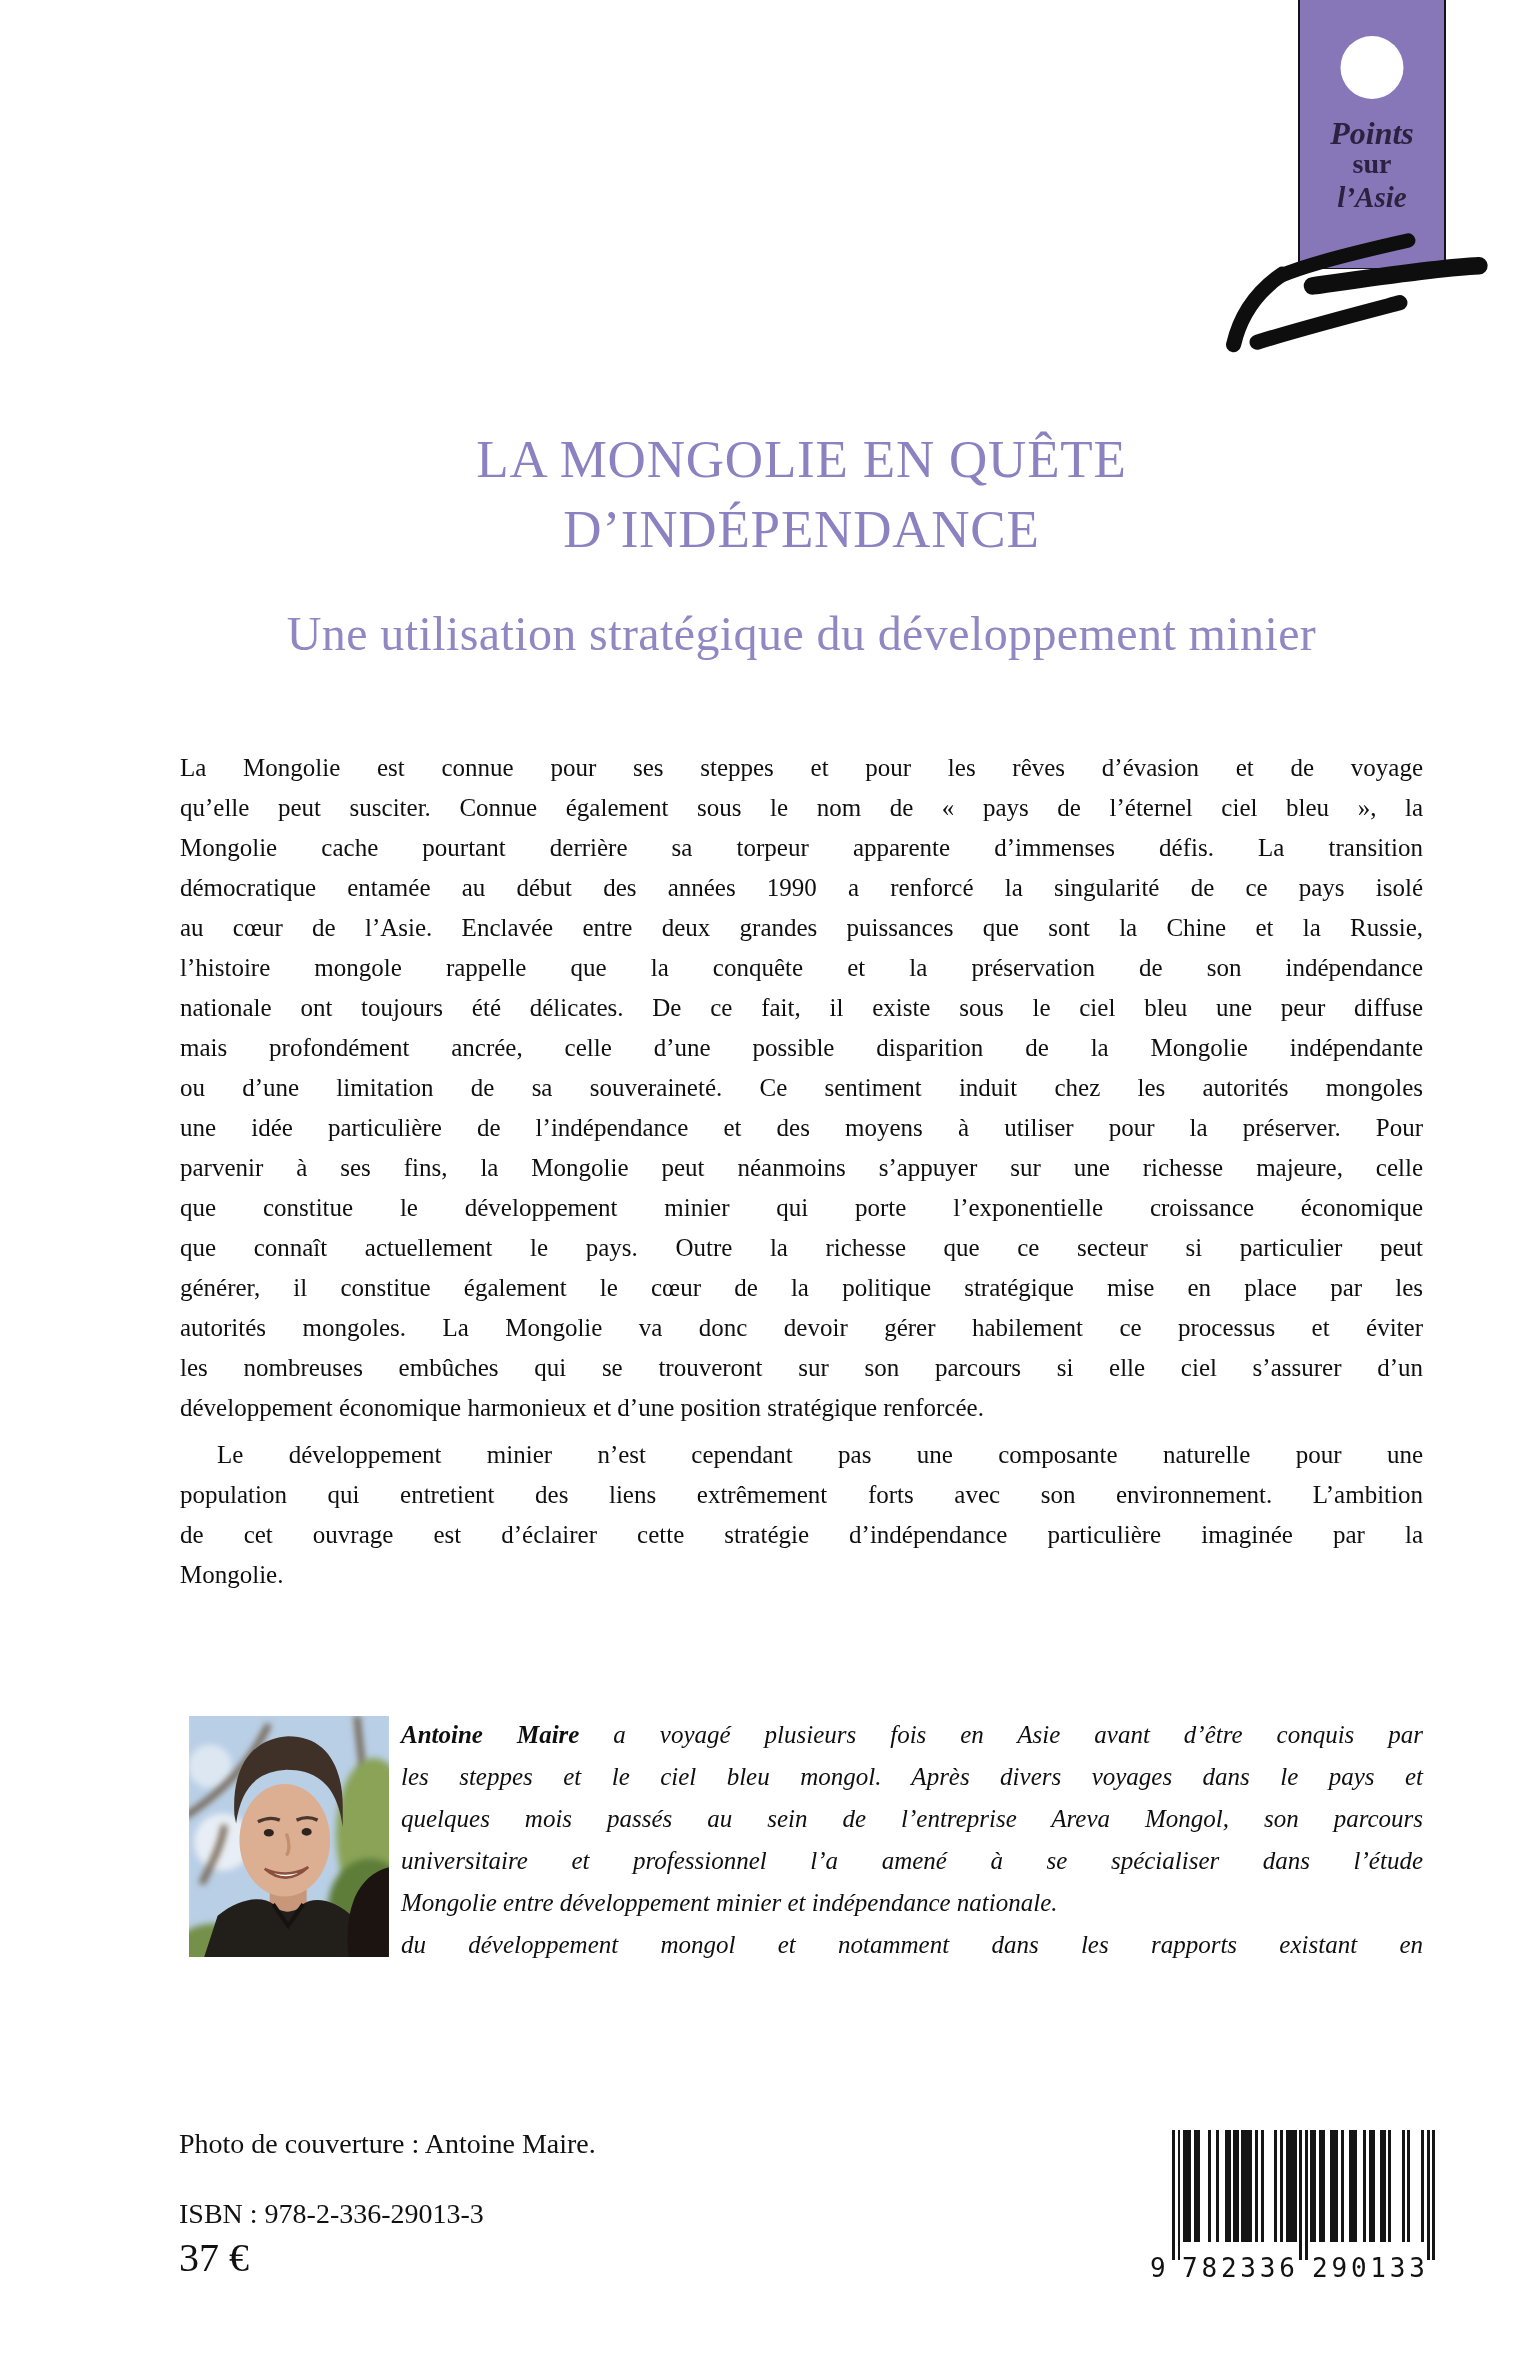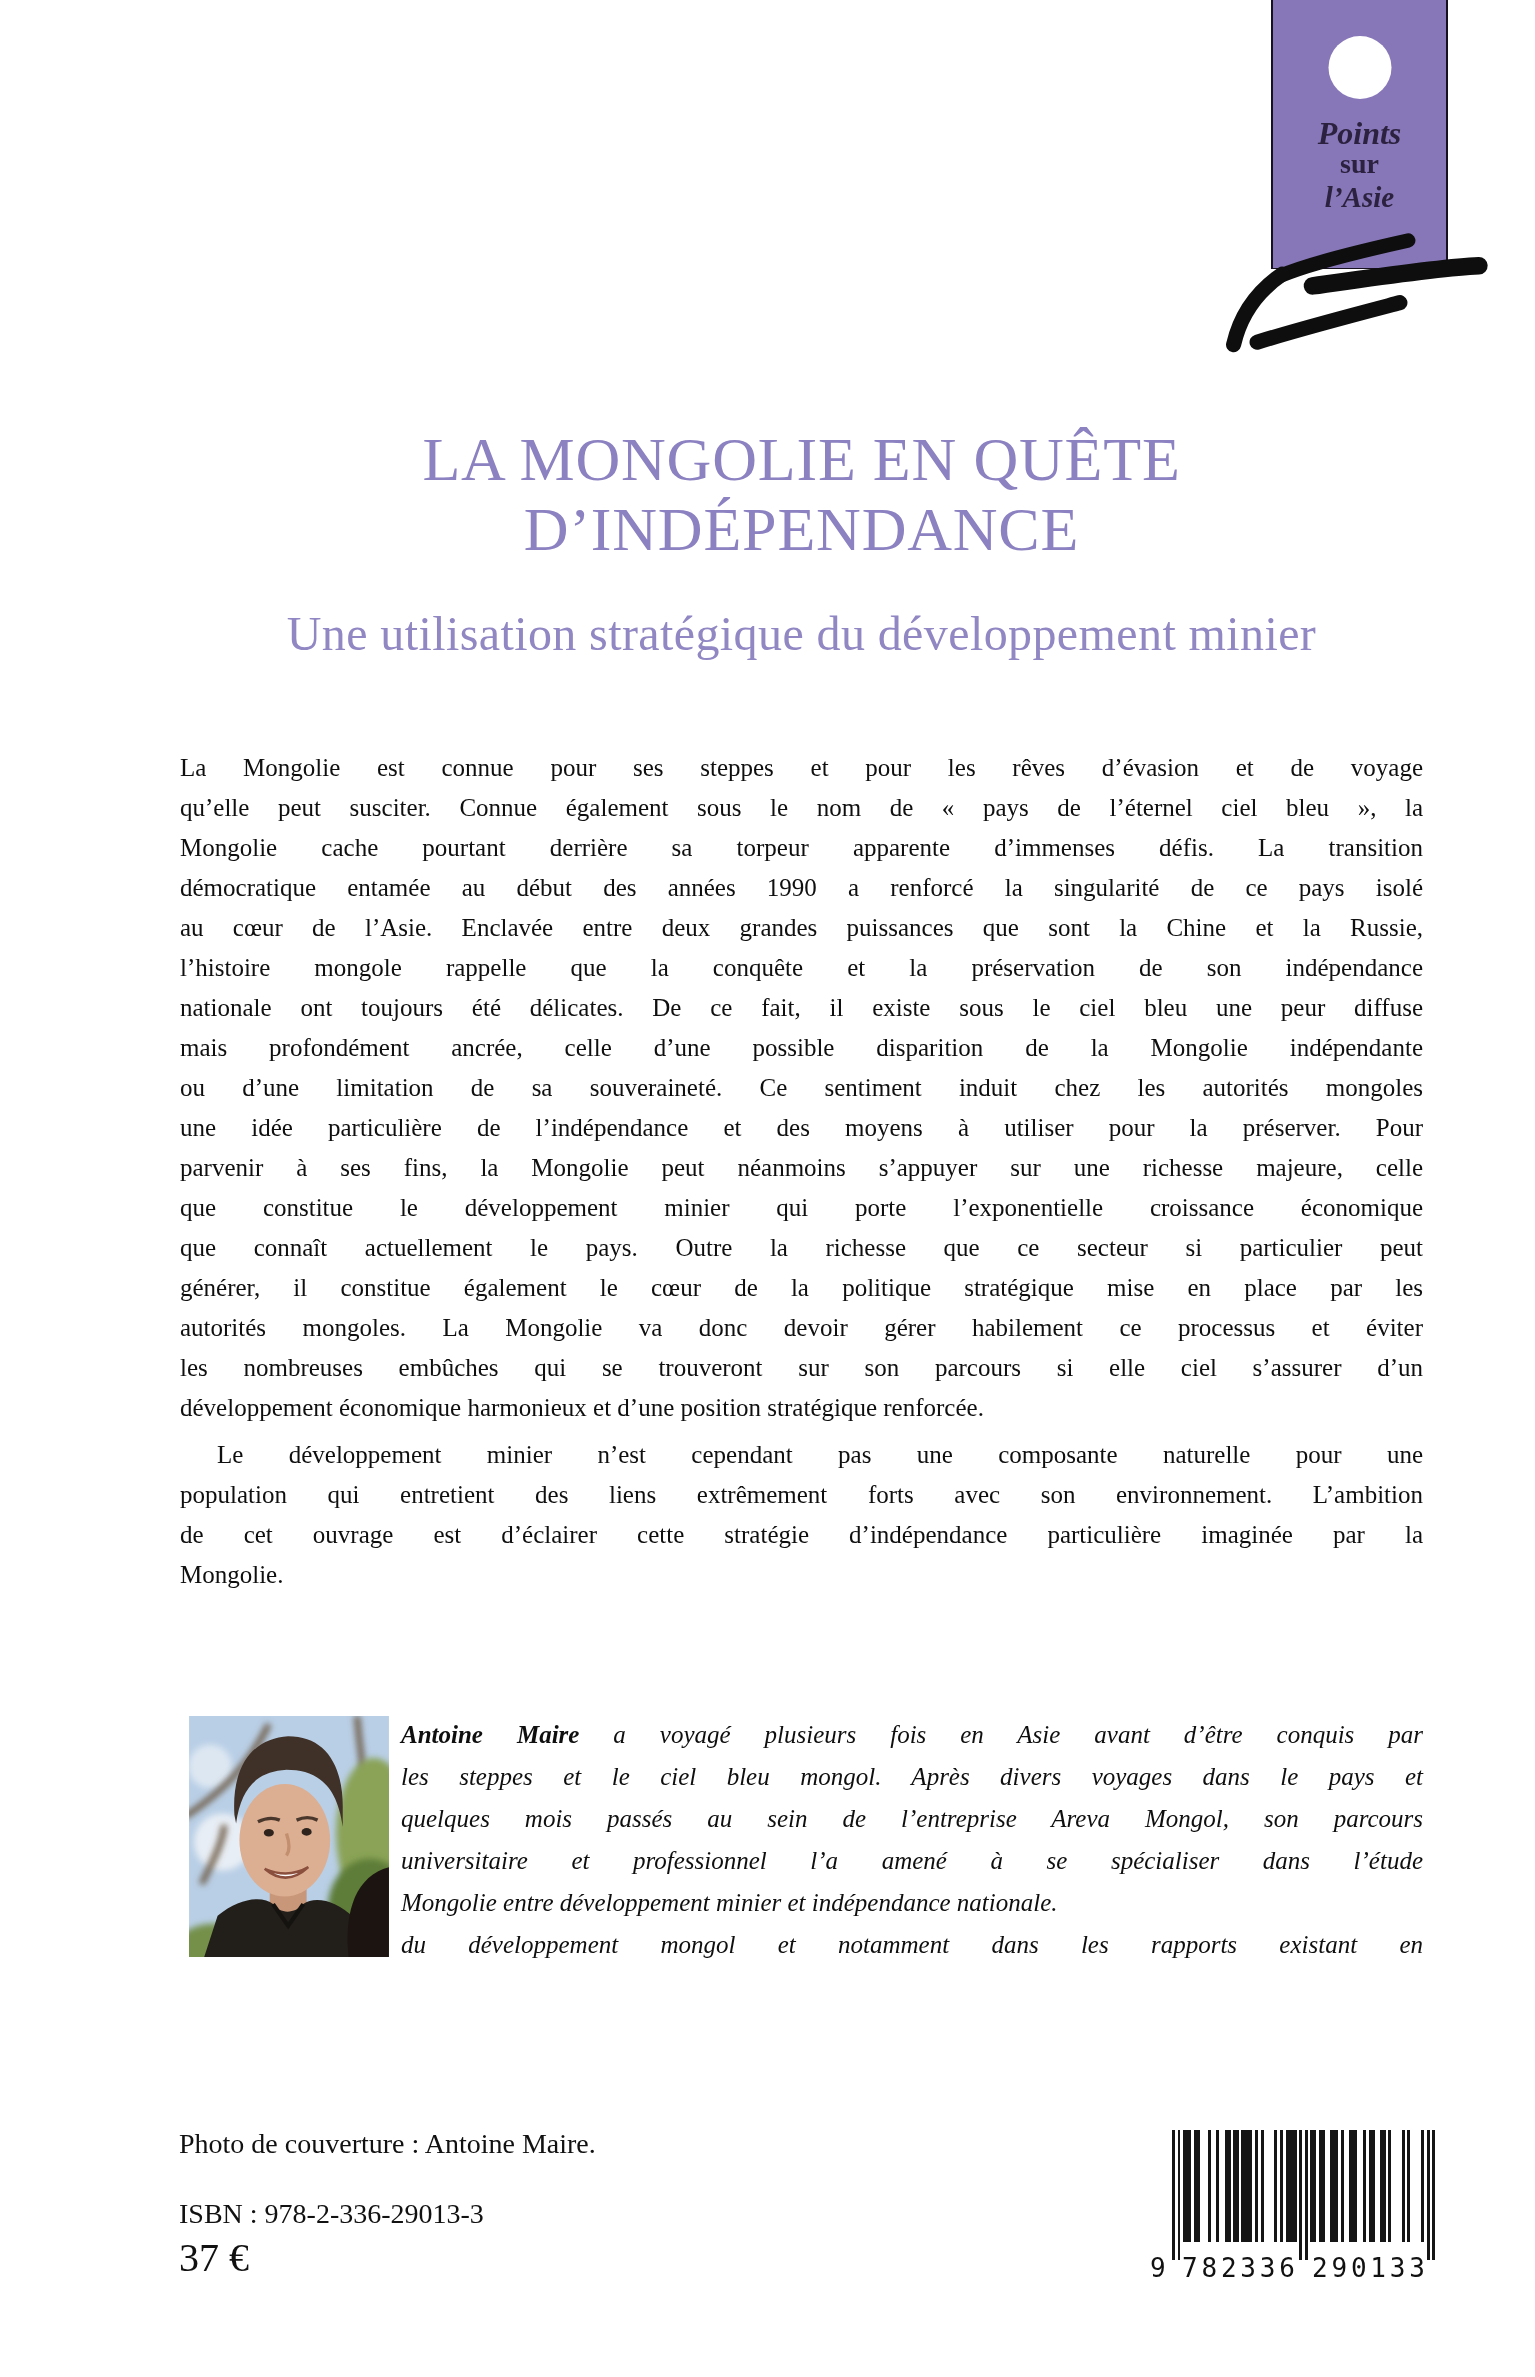--- a/index.html
+++ b/index.html
@@ -7,21 +7,21 @@
     position:relative;
     width:1536px;height:2377px;
     background:#ffffff;
     font-family:"Liberation Serif",serif;
     color:#111;
     overflow:hidden;
   }
 
   
   .ribbon{
-    position:absolute;left:1271px;top:0;width:177px;height:269px;
+    position:absolute;left:1298px;top:0;width:148px;height:269px;
     background:#8777b8;
     border-left:2.5px solid #17111f;
     border-right:2.5px solid #17111f;
     border-bottom:1.7px solid #17111f;
     box-sizing:border-box;
     text-align:center;
   }
   .ribbon-circle{
     position:absolute;left:50%;top:36px;transform:translateX(-50%);
     width:63px;height:63px;border-radius:50%;background:#ffffff;
@@ -36,21 +36,21 @@
   .rw3{font-size:29px;line-height:37px;font-style:italic;}
 
   .swoosh{position:absolute;left:1215px;top:217px;}
 
   
   .title-block{
     position:absolute;left:147px;top:424px;width:1309px;
     text-align:center;color:#8c81c1;
   }
   .title-line{
-    font-size:62px;line-height:70px;letter-spacing:0.8px;
+    font-size:53px;line-height:70px;letter-spacing:0.8px;
     font-family:"Liberation Serif",serif;font-weight:400;
   }
   .subtitle{
     position:absolute;left:147px;top:606px;width:1309px;
     text-align:center;color:#9087c3;
     font-size:48px;line-height:55px;letter-spacing:0.4px;
     font-family:"Liberation Serif",serif;
   }
 
   

